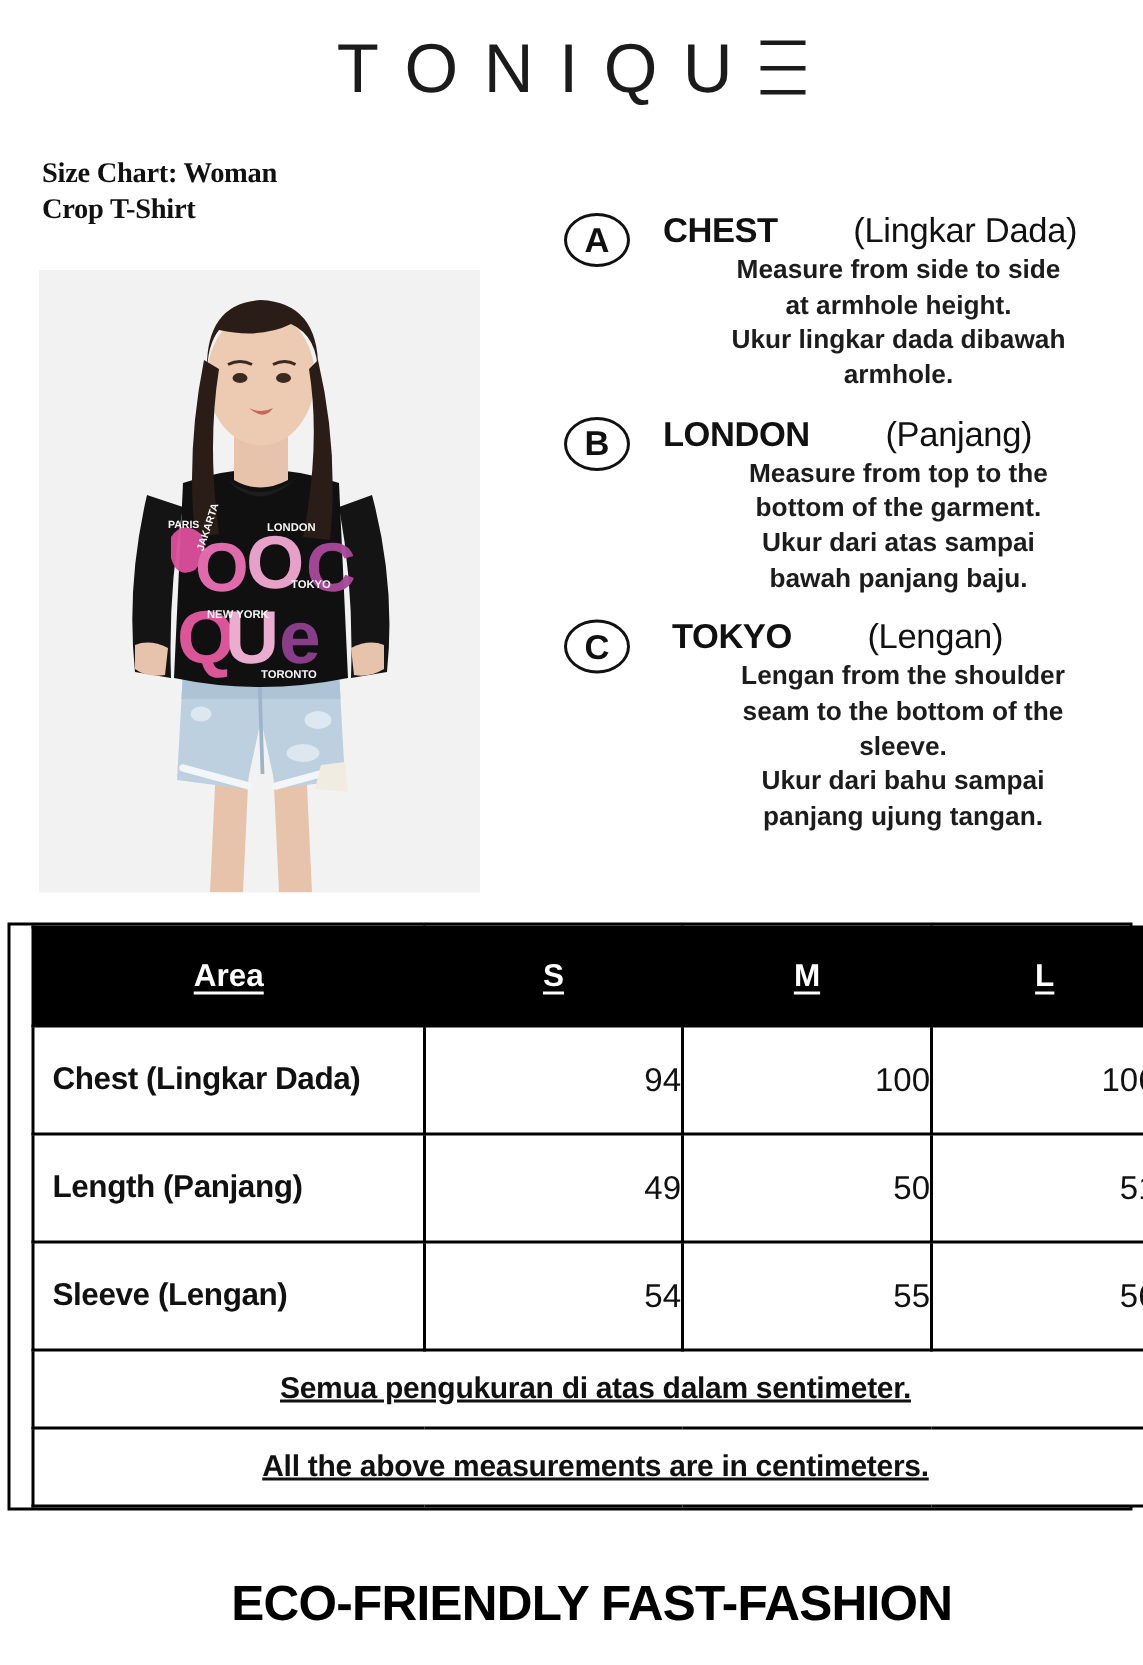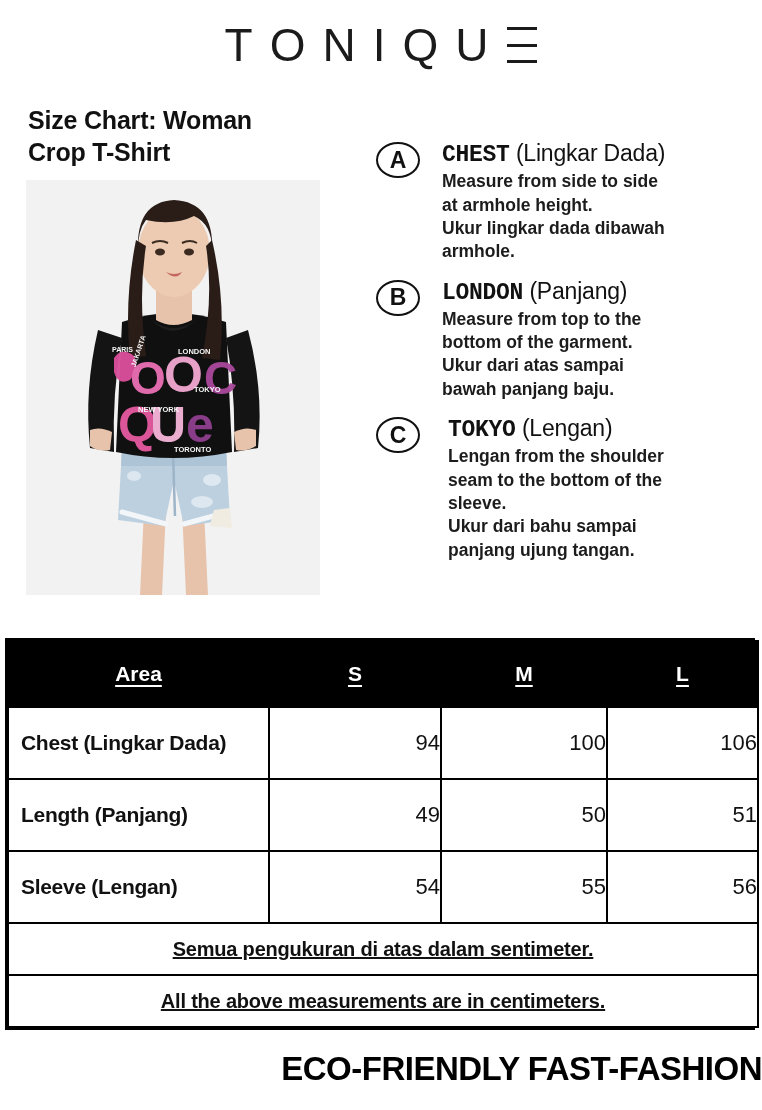--- a/index.html
+++ b/index.html
@@ -25,22 +25,23 @@
     color: #1b1b1b; line-height: 1;
   }
   .logo-letter { display: block; }
   .logo-e { display: flex; flex-direction: column; justify-content: space-between;
             height: 36px; width: 30px; margin-left: 2px; }
   .logo-e i { display: block; height: 3px; background: #1b1b1b; width: 100%; }
 
   
   .headline {
     position: absolute; left: 28px; top: 104px; width: 320px;
-    font-size: 25px; font-weight: bold; line-height: 1.28; color: #111;
+    font-size: 19px; font-weight: bold; line-height: 1.28; color: #111;
     letter-spacing: -0.2px;
+    font-family: Liberation Serif, serif;
   }
   .headline span { display: block; }
 
   
   .photo {
     position: absolute; left: 26px; top: 180px; width: 294px; height: 415px;
     background: #f2f2f2; overflow: hidden;
   }
   .photo svg { display: block; width: 100%; height: 100%; }
 
@@ -49,30 +50,30 @@
   .guide-block { position: relative; margin-bottom: 14px; }
   .badge {
     position: absolute; left: 0; top: 2px;
     width: 44px; height: 36px; border: 2.2px solid #111;
     border-radius: 50%;
     display: flex; align-items: center; justify-content: center;
     font-size: 23px; font-weight: bold; line-height: 1; color: #111;
   }
   .guide-body { padding-left: 66px; }
   .guide-title { font-size: 23px; line-height: 1.15; margin-bottom: 2px; white-space: nowrap; }
-  .guide-title .t-main { font-weight: bold; letter-spacing: -0.3px; font-family: Liberation Mono, monospace; }
-  .guide-title .t-sub { font-weight: normal; letter-spacing: -0.2px; }
+  .guide-title .t-main { font-weight: bold; letter-spacing: -0.3px; }
+  .guide-title .t-sub { font-weight: normal; letter-spacing: -0.2px; margin-left: 44px; }
   .guide-lines { font-size: 17.5px; font-weight: 600; line-height: 1.33; color: #1c1c1c; }
-  .guide-lines span { display: block; white-space: nowrap; }
+  .guide-lines span { display: block; white-space: nowrap; text-align: center; }
   .guide-block.c .guide-body { padding-left: 72px; }
 
   
   .table {
-    position: absolute; left: 5px; top: 638px; width: 750px;
-    border: 2.5px solid #000; border-collapse: collapse;
+    position: absolute; left: 5px; top: 615px; width: 750px;
+    border: 2.5px solid #000; border-collapse: collapse; padding-left: 14px;
   }
   table { width: 100%; border-collapse: collapse; table-layout: fixed; }
   th, td { border: 2px solid #000; }
   thead tr { background: #000; }
   thead th {
     color: #fff; font-size: 21px; font-weight: bold; height: 66px;
     text-align: center; vertical-align: middle; border-color: #000;
   }
   thead th span { text-decoration: underline; text-underline-offset: 4px; }
   tbody td { height: 72px; vertical-align: middle; background: #fff; }
@@ -86,21 +87,21 @@
     letter-spacing: -0.2px;
     text-decoration: underline;
   }
   col.c-area { width: 261px; }
   col.c-s { width: 172px; }
   col.c-m { width: 166px; }
   col.c-l { width: 151px; }
 
   
   .tagline {
-    position: absolute; left: 0; top: 1050px; width: 762px; text-align: right;
+    position: absolute; left: 0; top: 1050px; width: 762px; text-align: center;
     font-size: 33px; font-weight: bold; letter-spacing: -0.5px; color: #000; padding-left: 27px;
   }
 </style>
 </head>
 <body>
 
 <div class="page">
 
   <div class="logo-wrap">
     <div class="logo">

